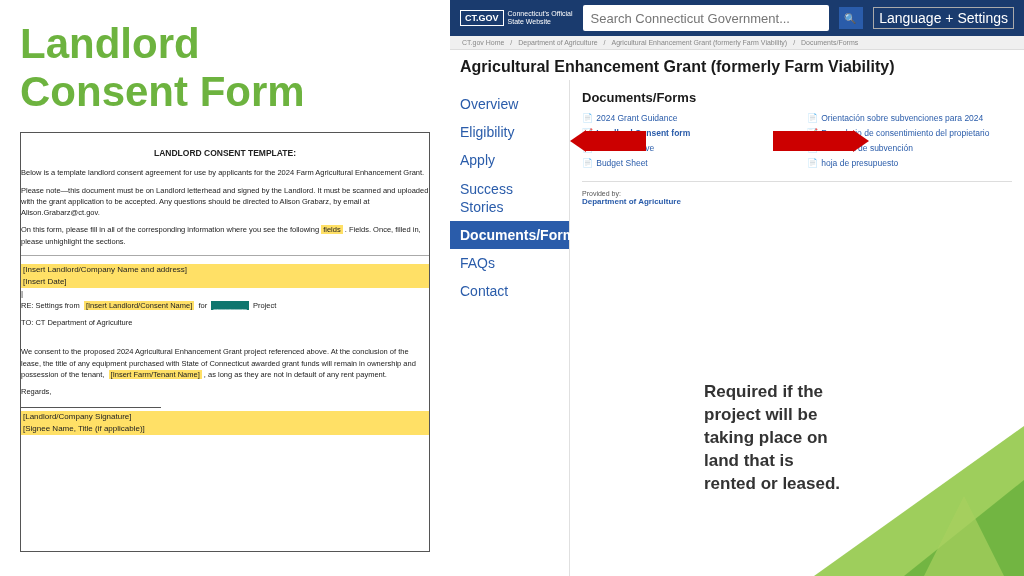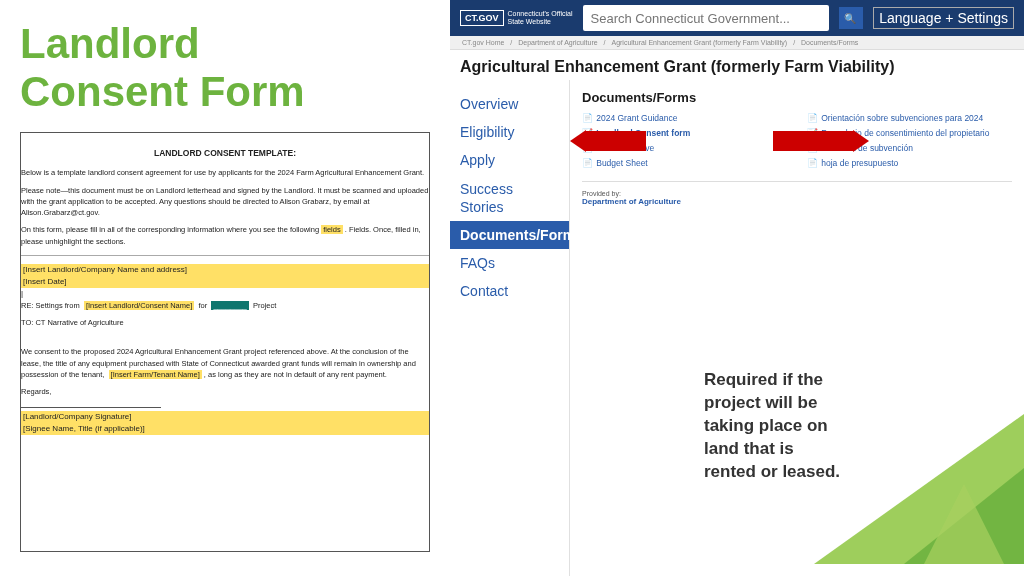--- a/index.html
+++ b/index.html
@@ -278,21 +278,21 @@
 
     .provided-by-link {
       color: #2a5caa;
       font-weight: bold;
       font-size: 8px;
     }
 
     
     .bottom-right-area {
       position: absolute;
-      bottom: 12px;
+      bottom: 0;
       right: 0;
       width: 320px;
       height: 200px;
       overflow: hidden;
       text-decoration: underline;
     }
 
     .green-shape-1 {
       position: absolute;
       bottom: 0;
@@ -362,21 +362,21 @@
         <div class="highlight-yellow">[Insert Date]</div>
         <div>|</div>
         <p>
           <span>RE: Settings from</span>&nbsp;
           <span class="highlight-yellow">[Insert Landlord/Consent Name]</span>&nbsp;
           <span>for</span>&nbsp;
           <span class="highlight-orange">________</span>&nbsp;
           <span>Project</span>
         </p>
       </div>
-      <p>TO: CT Narrative of Agriculture</p>
+      <p>TO: CT Department of Agriculture</p>
       <br>
       <p>
         <span>We consent to the proposed 2024 Agricultural Enhancement Grant project referenced above. At the conclusion of the lease, the title of any equipment purchased with State of Connecticut awarded grant funds will remain in ownership and possession of the tenant,</span>&nbsp;
         <span class="highlight-yellow">[Insert Farm/Tenant Name]</span>
         <span>, as long as they are not in default of any rent payment.</span>
       </p>
       <p>Regards,</p>
       <div class="signature-line"></div>
       <div class="highlight-yellow">[Landlord/Company Signature]</div>
       <div class="highlight-yellow">[Signee Name, Title (if applicable)]</div>

